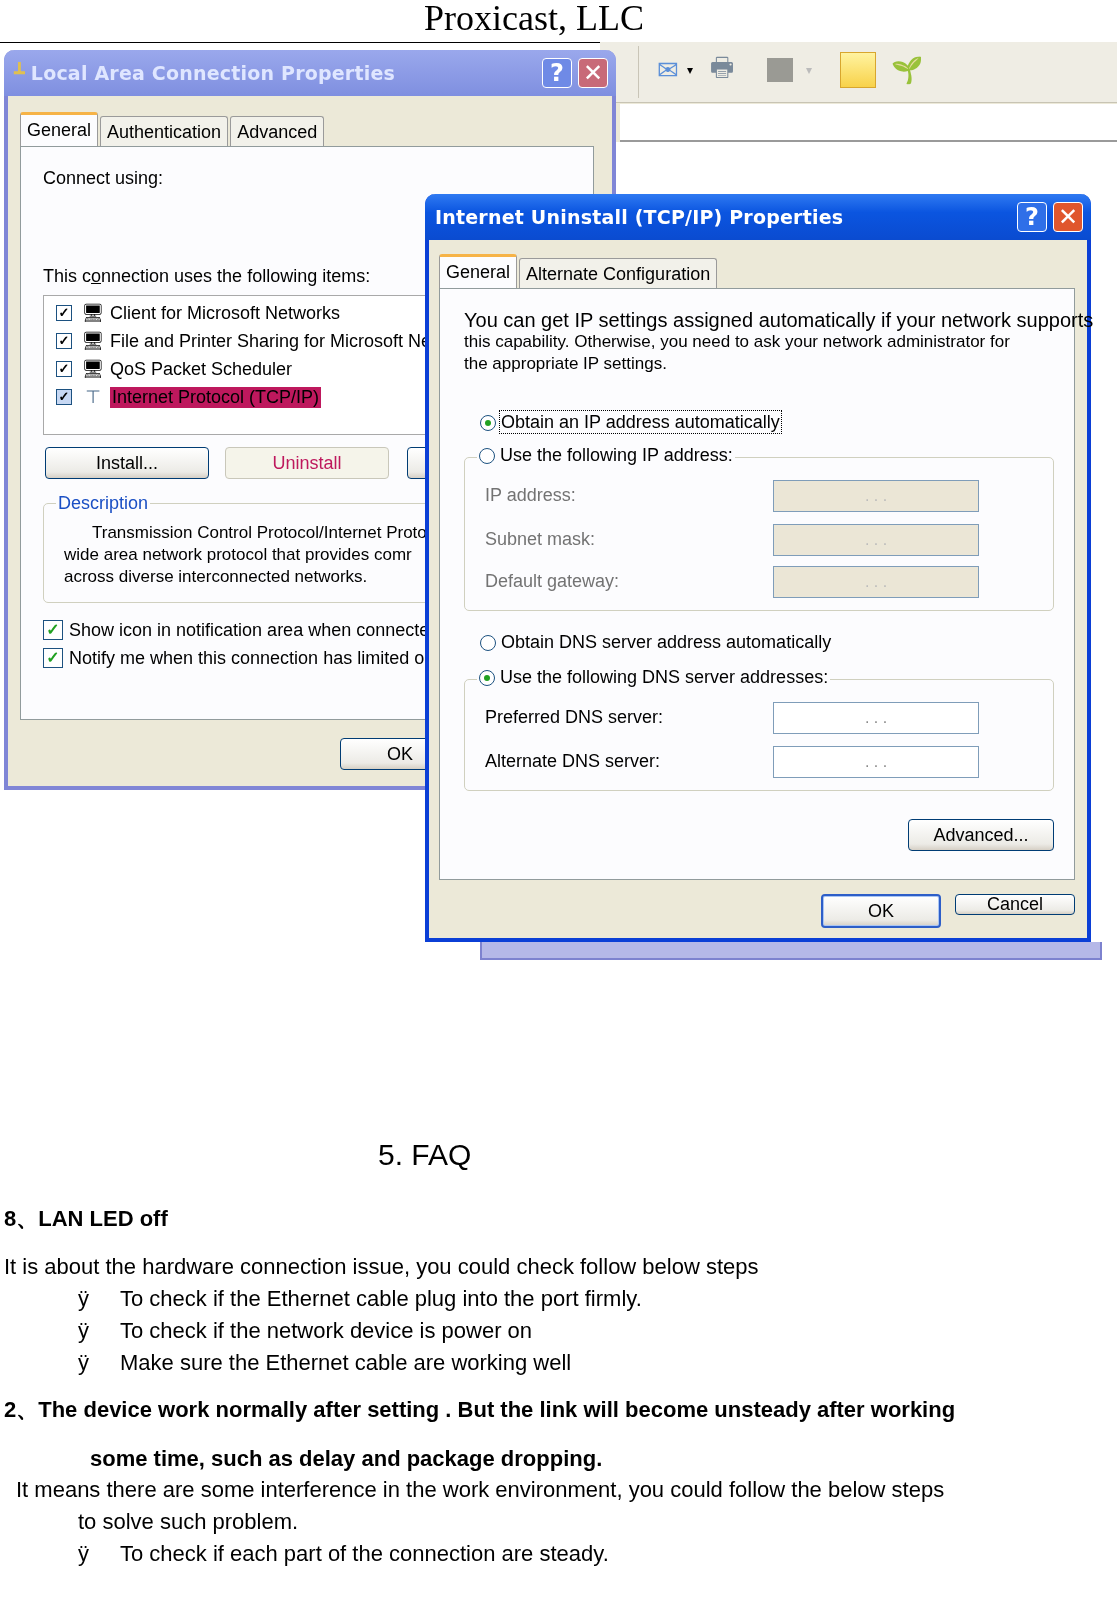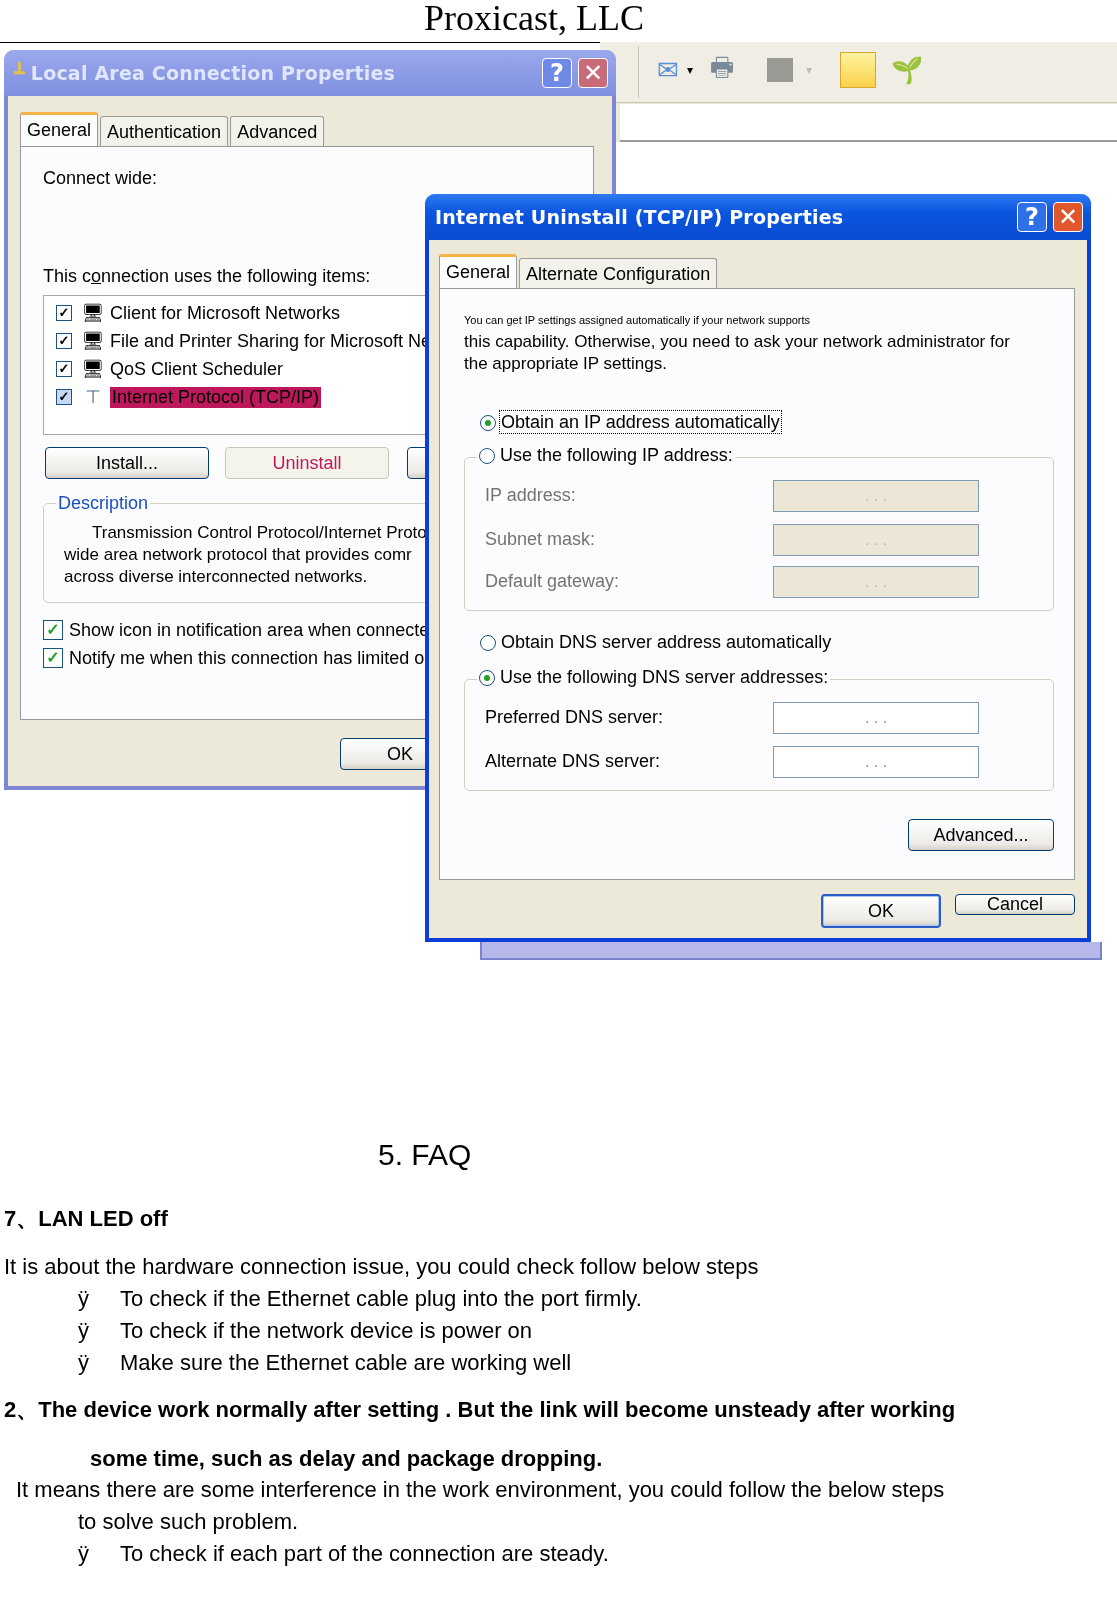--- a/index.html
+++ b/index.html
@@ -111,39 +111,39 @@
       <div class="tb-btn close-btn">✕</div>
     </div>
 
     <div class="tabs" style="left:12px;top:66px;">
       <div class="tab active">General</div>
       <div class="tab">Authentication</div>
       <div class="tab">Advanced</div>
     </div>
 
     <div class="tab-panel" style="left:12px;top:96px;width:574px;height:574px;">
-      <div class="lbl" style="left:22px;top:20px;">Connect wide:</div>
+      <div class="lbl" style="left:22px;top:20px;">Connect using:</div>
 
       <div class="lbl" style="left:22px;top:118px;"><span>This c</span><span class="u">o</span><span>nnection uses the following items:</span></div>
 
       <div class="box" style="left:22px;top:148px;width:560px;height:140px;border-color:#a9a9a9;">
         <div class="listbox-row" style="top:4px;">
           <span class="chk">✓</span>
           <span class="row-icon">🖥</span>
           <span>Client for Microsoft Networks</span>
         </div>
         <div class="listbox-row" style="top:32px;">
           <span class="chk">✓</span>
           <span class="row-icon">🖥</span>
           <span>File and Printer Sharing for Microsoft Net</span>
         </div>
         <div class="listbox-row" style="top:60px;">
           <span class="chk">✓</span>
           <span class="row-icon">🖥</span>
-          <span>QoS Client Scheduler</span>
+          <span>QoS Packet Scheduler</span>
         </div>
         <div class="listbox-row" style="top:88px;">
           <span class="chk sel">✓</span>
           <span class="row-icon" style="color:#4a6a8a;">⊤</span>
           <span class="hl">Internet Protocol (TCP/IP)</span>
         </div>
       </div>
 
       <div class="btn" style="left:24px;top:300px;width:164px;">Install...</div>
       <div class="btn disabled" style="left:204px;top:300px;width:164px;">Uninstall</div>
@@ -175,21 +175,21 @@
       <div class="tb-btn help-btn">?</div>
       <div class="tb-btn close-btn">✕</div>
     </div>
 
     <div class="tabs" style="left:10px;top:64px;">
       <div class="tab active">General</div>
       <div class="tab">Alternate Configuration</div>
     </div>
 
     <div class="tab-panel" style="left:10px;top:94px;width:636px;height:592px;">
-      <div class="lbl" style="left:24px;top:20px;font-size:11px;">You can get IP settings assigned automatically if your network supports</div>
+      <div class="lbl" style="left:24px;top:20px;font-size:20px;">You can get IP settings assigned automatically if your network supports</div>
       <div class="lbl" style="left:24px;top:42px;font-size:17px;">this capability. Otherwise, you need to ask your network administrator for</div>
       <div class="lbl" style="left:24px;top:64px;font-size:17px;">the appropriate IP settings.</div>
 
       <div class="lbl" style="left:40px;top:122px;">
         <span class="radio">
             <span class="dot"></span>
           </span><span class="focus">Obtain an IP address automatically</span>
       </div>
 
       <div class="groupbox" style="left:24px;top:168px;width:590px;height:154px;">
@@ -223,21 +223,21 @@
       <div class="btn" style="left:468px;top:530px;width:146px;">Advanced...</div>
     </div>
 
     <div class="btn default" style="left:392px;top:700px;width:120px;height:34px;">OK</div>
     <div class="btn" style="left:526px;top:700px;width:120px;height:21px;">Cancel</div>
   </div>
 </div>
 
 <div class="faq-title">5. FAQ</div>
 
-<div class="q" style="left:4px;top:1206px;">7、LAN LED off</div>
+<div class="q" style="left:4px;top:1206px;">8、LAN LED off</div>
 <div class="p" style="left:4px;top:1254px;">It is about the hardware connection issue, you could check follow below steps</div>
 <div class="bullet" style="left:78px;top:1286px;"><span class="mark">ÿ</span><span>To check if the Ethernet cable plug into the port firmly.</span></div>
 <div class="bullet" style="left:78px;top:1318px;"><span class="mark">ÿ</span><span>To check if the network device is power on</span></div>
 <div class="bullet" style="left:78px;top:1350px;"><span class="mark">ÿ</span><span>Make sure the Ethernet cable are working well</span></div>
 
 <div class="q" style="left:4px;top:1397px;font-size:22px;">2、The device work normally after setting . But the link will become unsteady after working</div>
 <div class="q" style="left:90px;top:1446px;">some time, such as delay and package dropping.</div>
 <div class="p" style="left:16px;top:1477px;">It means there are some interference in the work environment, you could follow the below steps</div>
 <div class="p" style="left:78px;top:1509px;">to solve such problem.</div>
 <div class="bullet" style="left:78px;top:1541px;"><span class="mark">ÿ</span><span>To check if each part of the connection are steady.</span></div>

